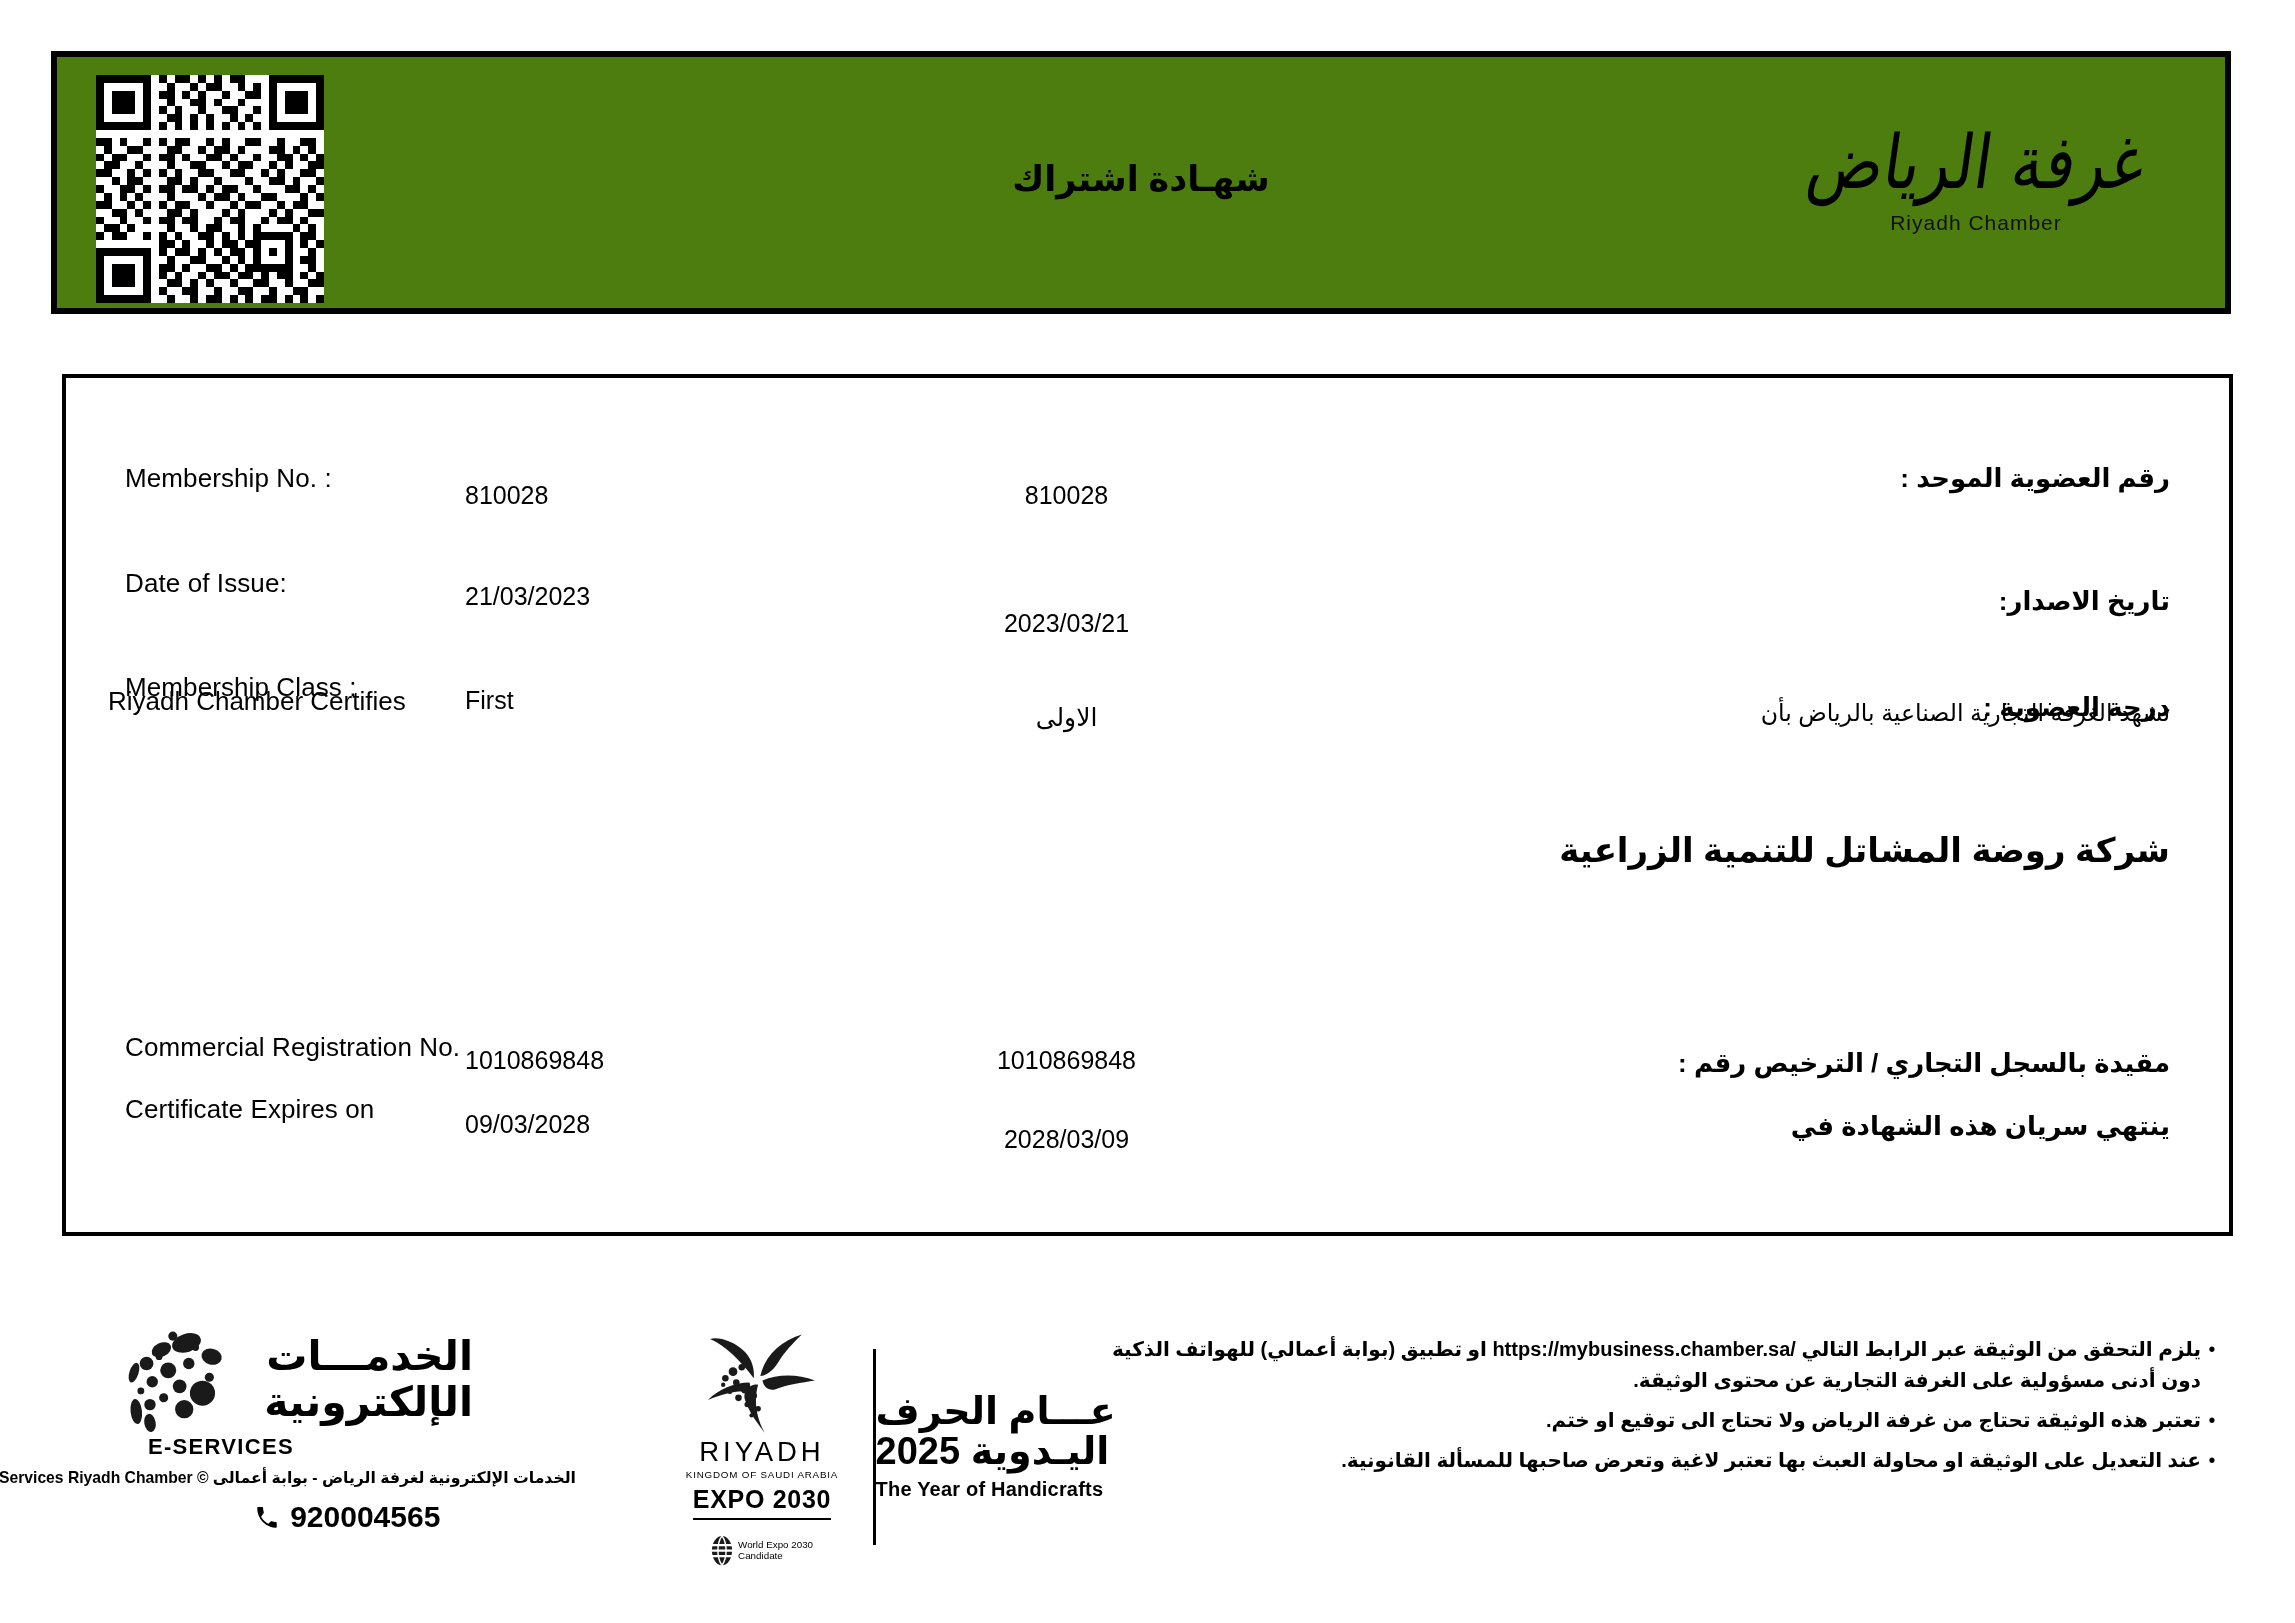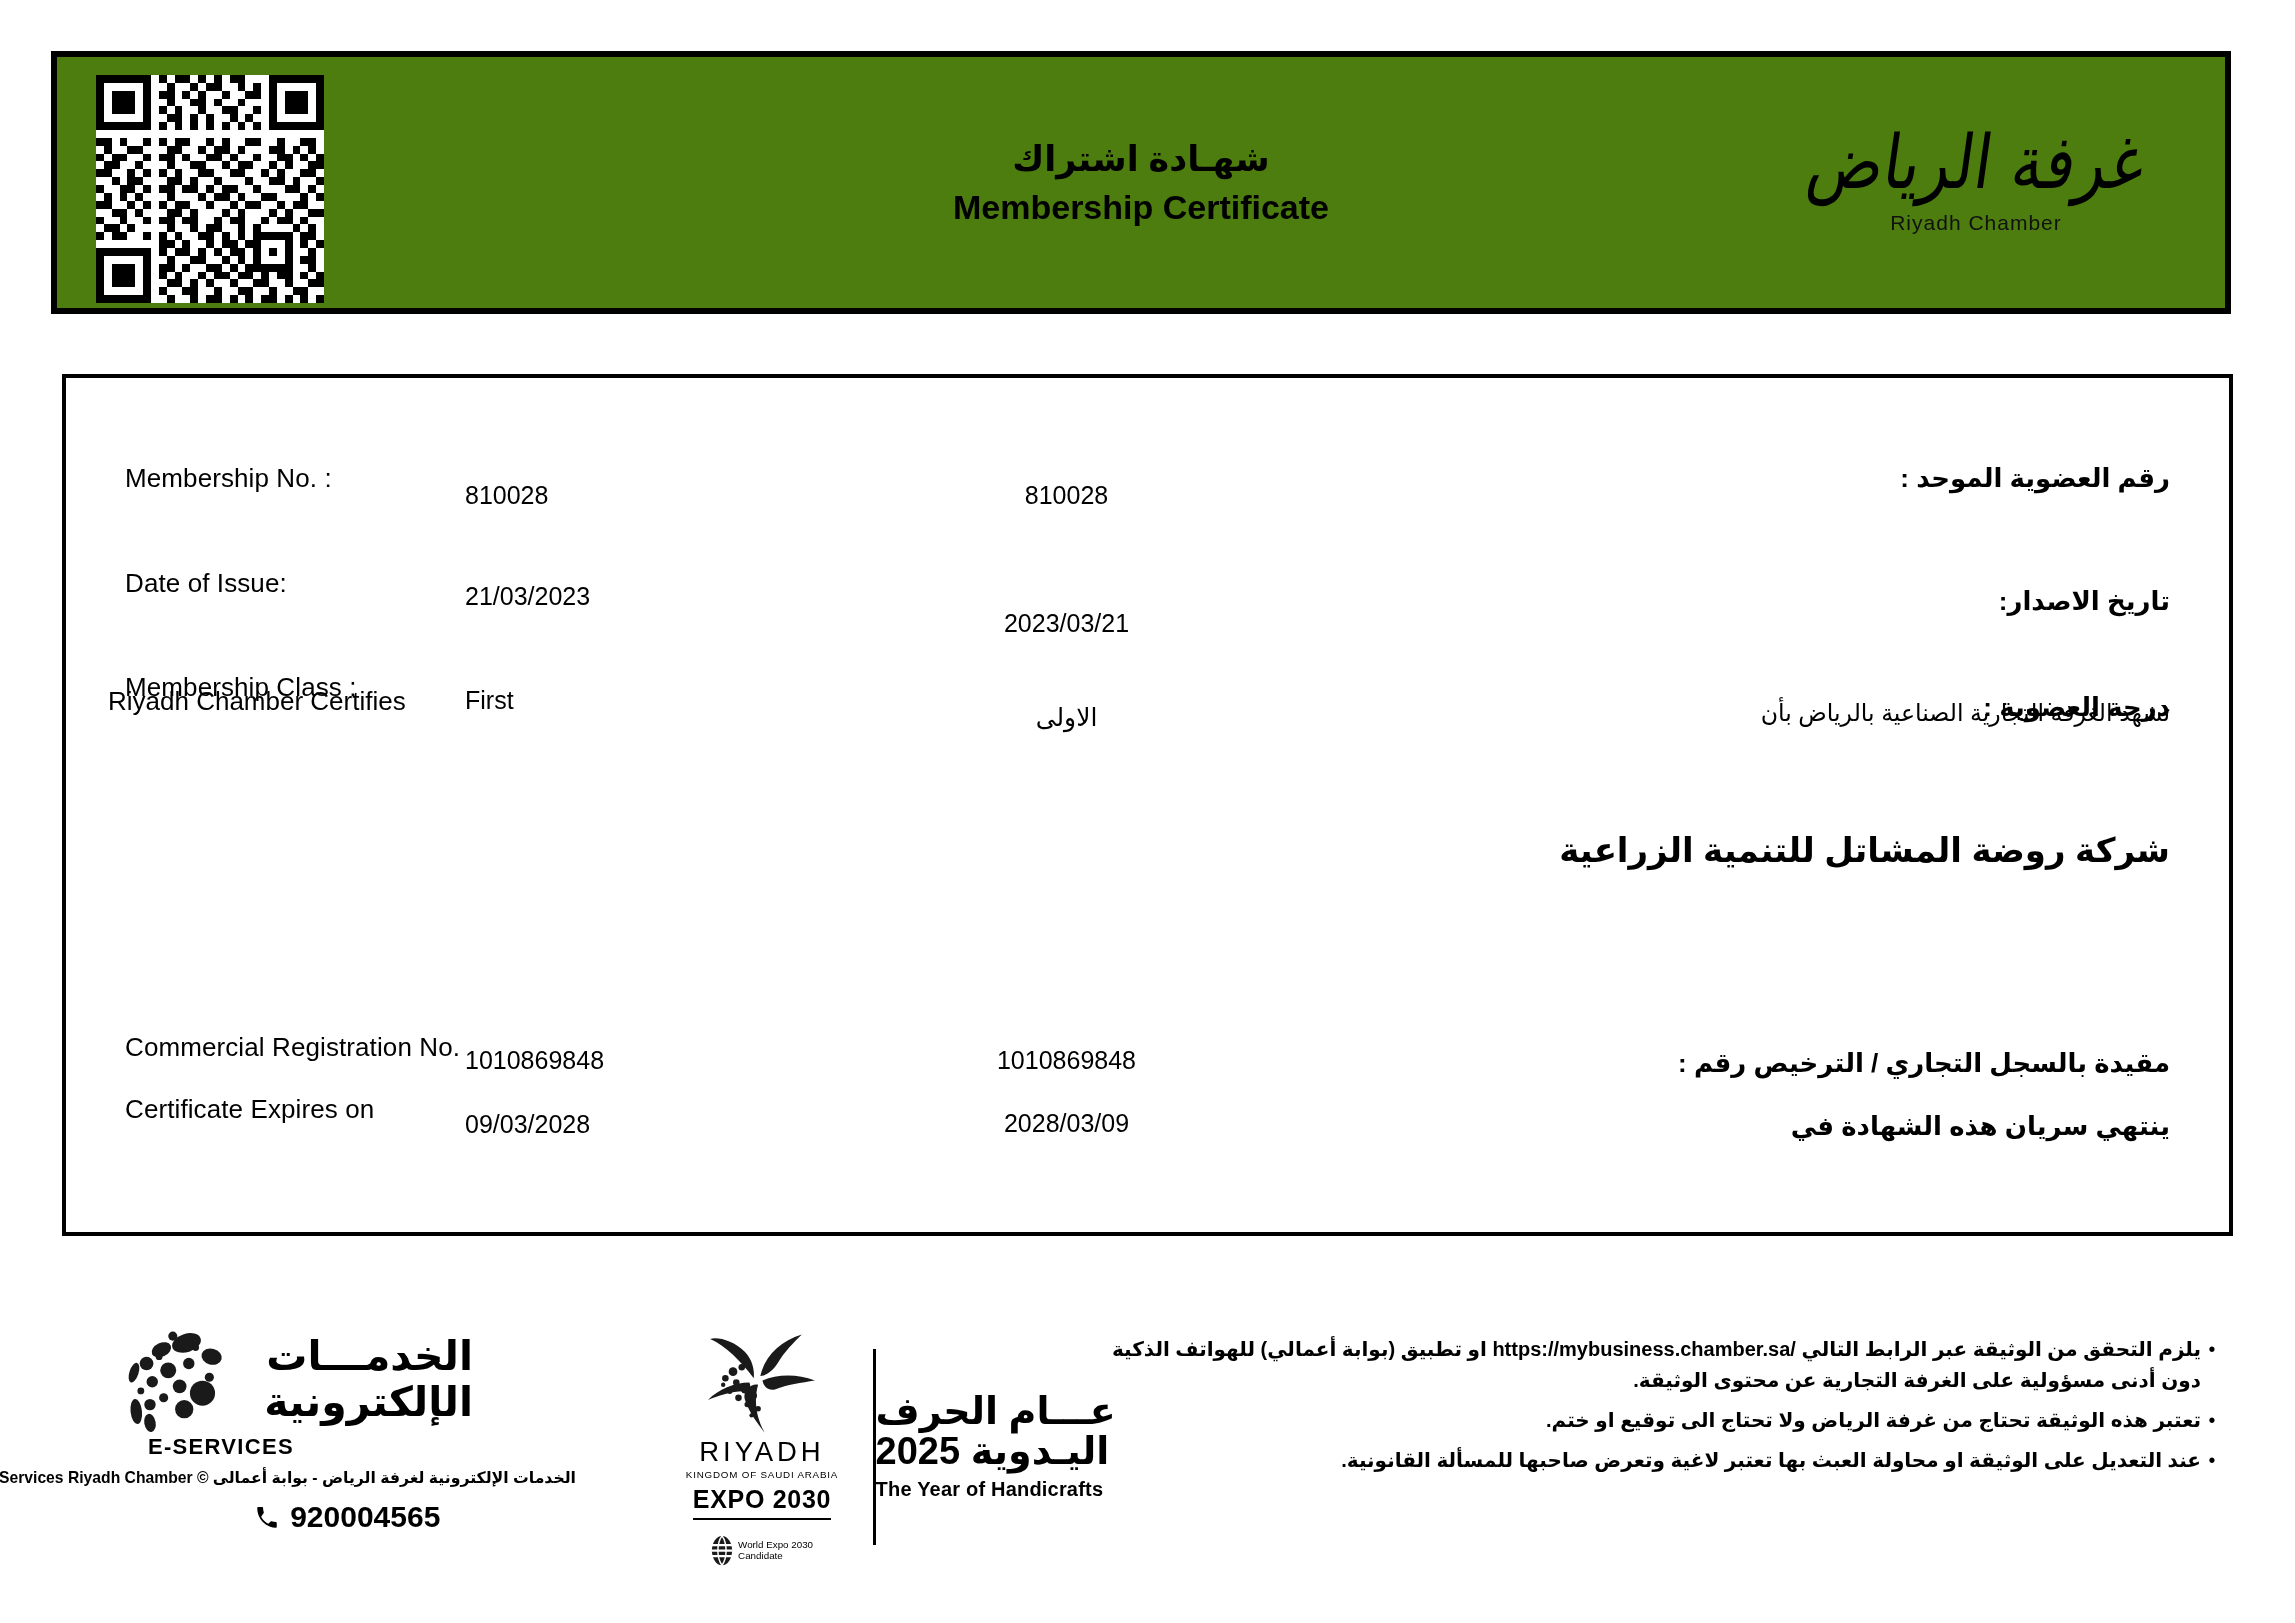--- a/index.html
+++ b/index.html
@@ -597,21 +597,20 @@
           <rect x="21" y="28" width="2" height="1"></rect>
         <rect x="24" y="28" width="1" height="1"></rect>
           <rect x="26" y="28" width="1" height="1"></rect>
         <rect x="28" y="28" width="1" height="1"></rect>
       </g>
     </svg>
   </div>
 
   <div class="header-titles">
     <div class="title-ar">شهـادة اشتراك</div>
-    <div class="title-en">Membership Certificate</div>
   </div>
 
   <div class="chamber-logo">
     <div class="chamber-logo-ar">غرفة الرياض</div>
     <div class="chamber-logo-en">Riyadh Chamber</div>
   </div>
 </div>
 
 <div class="body-box">
 
@@ -644,21 +643,21 @@
   <div class="row" style="top:654px;">
     <div class="cell lbl-en">Commercial Registration No.</div>
     <div class="cell val-en" style="top:14.4px;">1010869848</div>
     <div class="cell val-ar" style="top:14.4px;">1010869848</div>
     <div class="cell lbl-ar" style="top:15.7px;">مقيدة بالسجل التجاري / الترخيص رقم :</div>
   </div>
 
   <div class="row" style="top:716px;">
     <div class="cell lbl-en">Certificate Expires on</div>
     <div class="cell val-en" style="top:15.7px;">09/03/2028</div>
-    <div class="cell val-ar" style="top:15px;">2028/03/09</div>
+    <div class="cell val-ar" style="top:31px;">2028/03/09</div>
     <div class="cell lbl-ar" style="top:17px;">ينتهي سريان هذه الشهادة في</div>
   </div>
 </div>
 
 <div class="footer">
 
   <div class="eservices-block">
     <div class="eserv-row">
       <div class="eserv-mark">
         <svg viewBox="0 0 120 100" aria-hidden="true">

